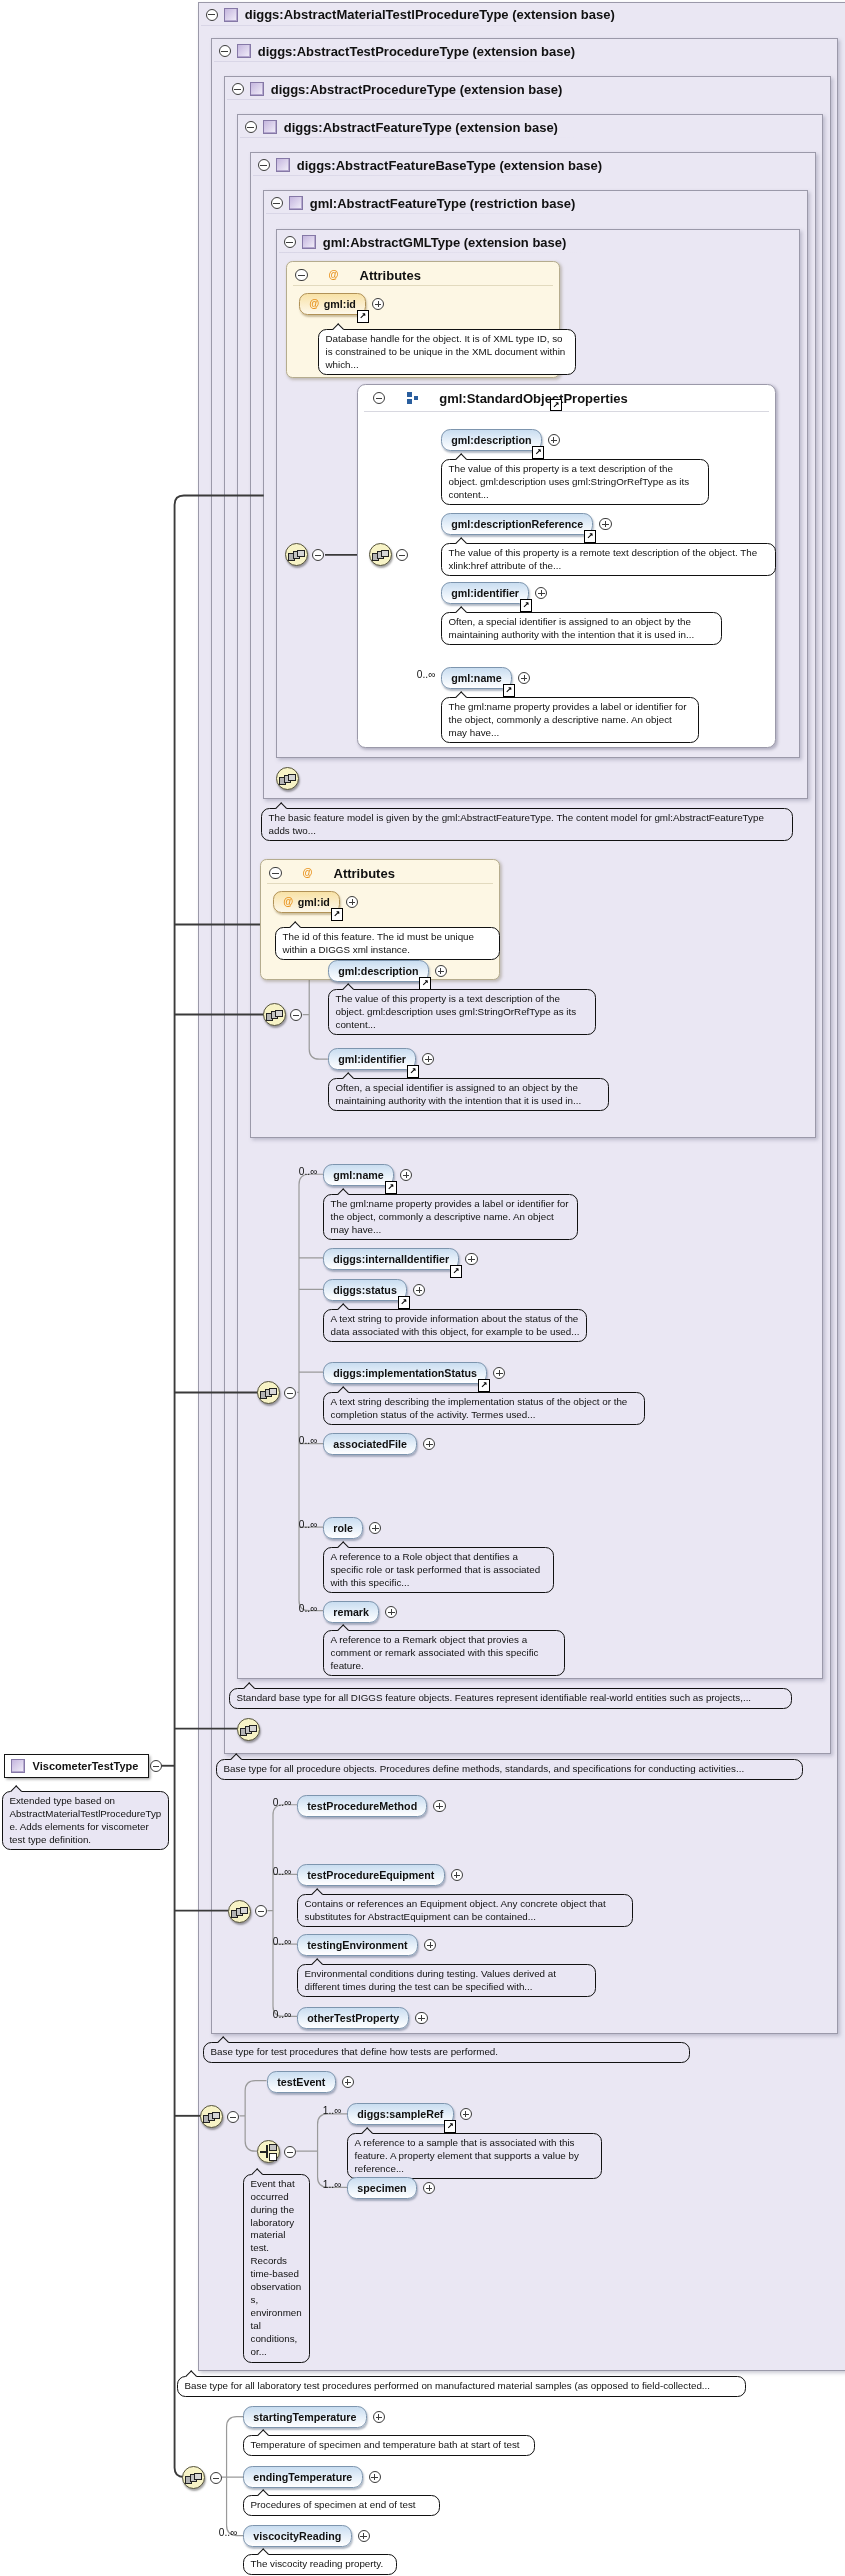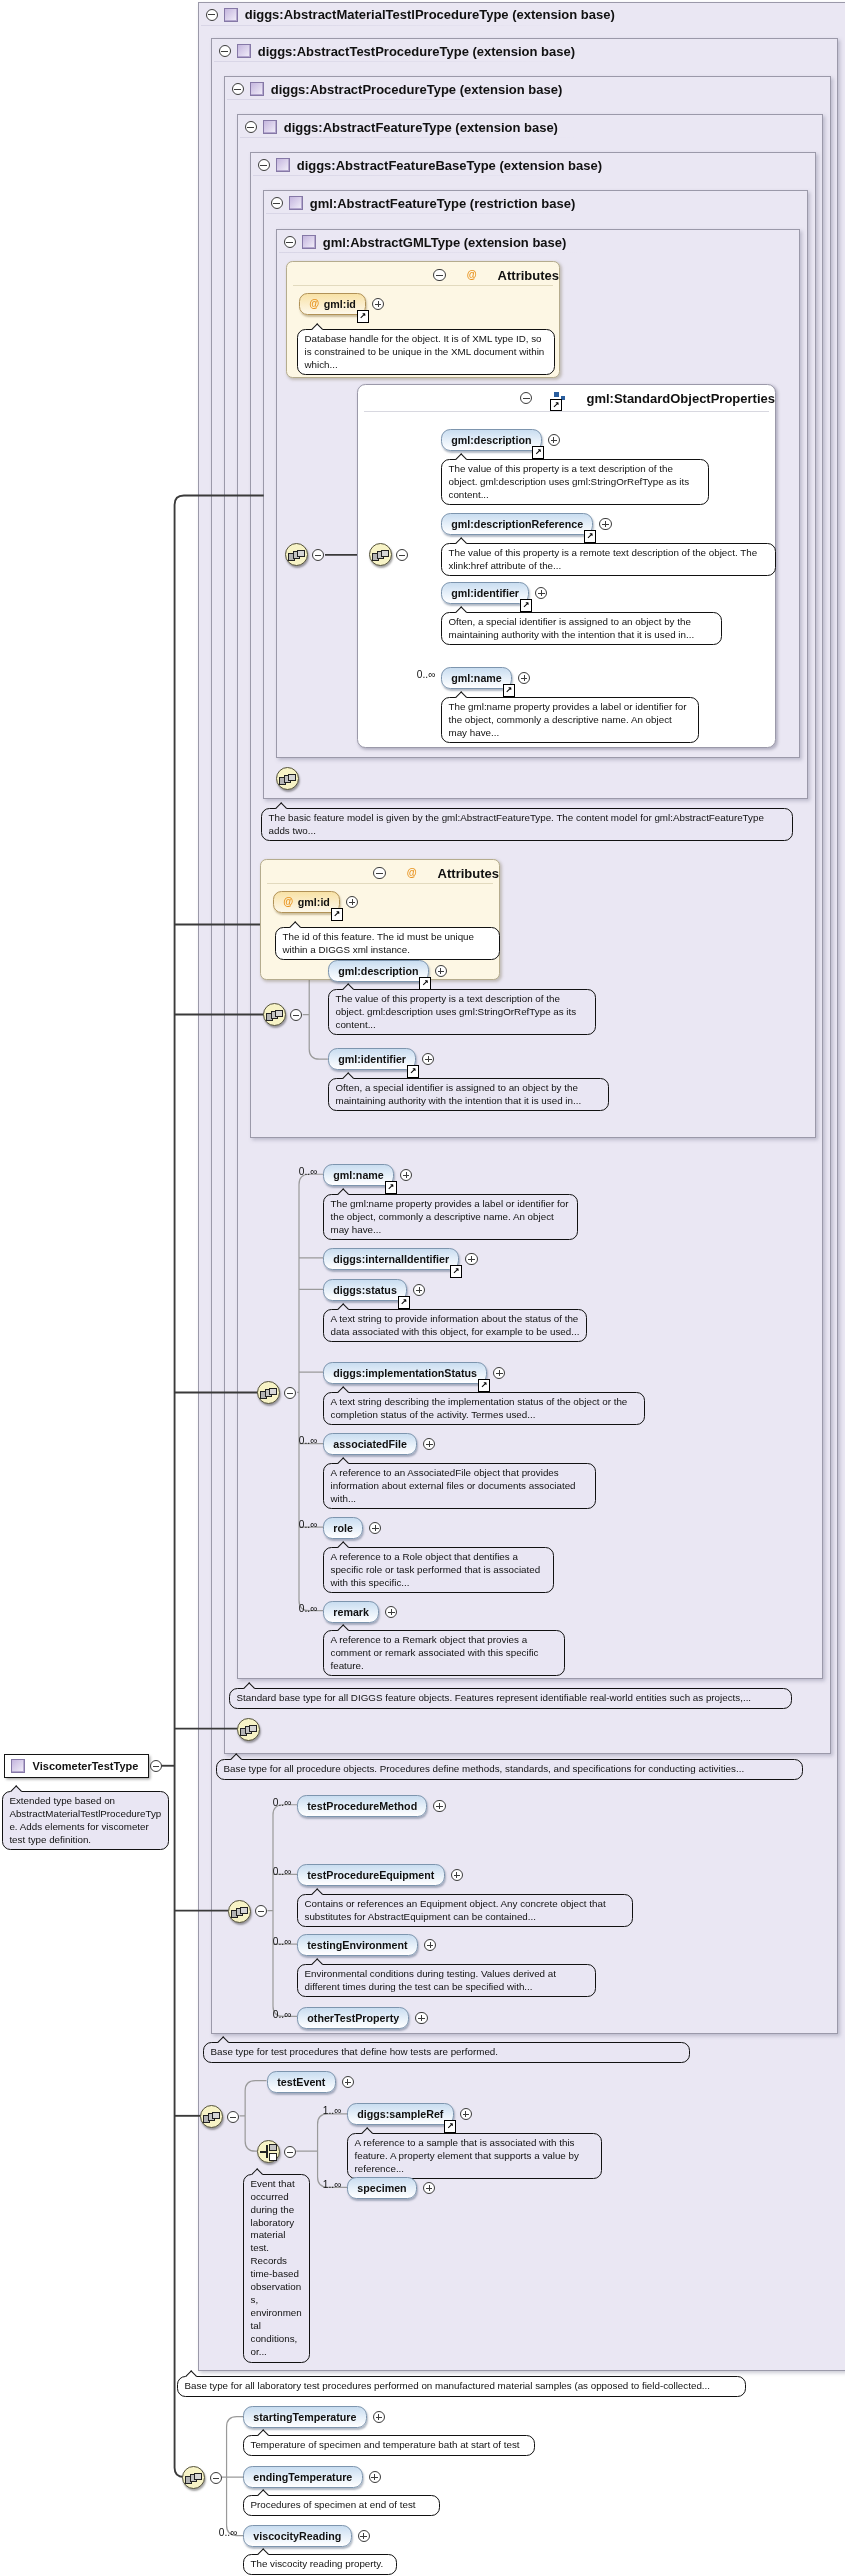--- a/index.html
+++ b/index.html
@@ -10,21 +10,21 @@
   .lvl{position:absolute;background:#eae7f3;border:0.9px solid #9b99a9;
     box-shadow:1.9px 1.9px 3.7px rgba(100,100,130,.35);}
   .lvl::after{content:"";position:absolute;left:1.9px;top:22px;width:58%;height:0.9px;
     background:linear-gradient(90deg,#d8d5e6,rgba(216,213,230,0));}
   .lvlhead{display:flex;align-items:center;gap:6.5px;padding:4.6px 0 0 6.5px;
     font-size:10.7px;font-weight:bold;white-space:nowrap;}
   
   .attrbox{position:absolute;background:#fdf7e4;border:0.9px solid #b5ac8e;border-radius:6.5px;
     box-shadow:1.9px 1.9px 2.8px rgba(120,110,80,.35);}
   .attrhead{display:flex;align-items:center;gap:21px;padding:5.6px 0 0 8.4px;
-    font-size:10.7px;font-weight:bold;justify-content:flex-end;}
+    font-size:10.7px;font-weight:bold;}
   .attrdiv{position:absolute;left:5.6px;right:5.6px;top:23px;height:0.9px;background:#e2dabe;}
   
   .groupbox{position:absolute;background:#fff;border:0.9px solid #9b99a9;border-radius:8.4px;
     box-shadow:1.9px 1.9px 2.8px rgba(60,60,90,.3);}
   .groupdiv{position:absolute;left:5.6px;right:5.6px;top:26px;height:0.9px;background:#d8d8e0;}
   
   .chiprow{position:absolute;display:flex;align-items:center;gap:6px;height:22px;}
   .chip{position:relative;display:inline-flex;align-items:center;gap:4.6px;height:20.4px;
     padding:0 9.3px;border:0.9px solid #7d95ae;border-radius:9.3px;white-space:nowrap;
     background:linear-gradient(180deg,#c9ddf0 0%,#e8f1fa 55%,#ffffff 100%);
@@ -175,21 +175,21 @@
     <div class="attrdiv"></div>
   </div>
   <div class="chiprow" style="left:299px;top:293px">
     <div class="chip attr">
         <span class="atic"></span>
         <span>gml:id</span>
         <span class="jump"></span>
       </div>
     <span class="pc"></span>
   </div>
-  <div class="ann" style="left:297px;top:329px;width:243px">Database handle for the object. It is of XML type ID, so is constrained to be unique in the XML document within which...</div>
+  <div class="ann" style="left:318px;top:329px;width:243px">Database handle for the object. It is of XML type ID, so is constrained to be unique in the XML document within which...</div>
 
   <div class="groupbox" style="left:357px;top:384px;width:417px;height:362px">
     <div class="attrhead" style="padding-left:15px">
         <span class="mc"></span>
         <span class="grpic">
           <i class="g1"></i>
           <i class="g2"></i>
           <i class="g3"></i>
         </span>
         <span class="hlabel">gml:StandardObjectProperties</span>
@@ -340,21 +340,20 @@
   </div>
   <div class="ann lav" style="left:323px;top:1392px;width:307px">A text string describing the implementation status of the object or the completion status of the activity. Termes used...</div>
 
   <div class="chiprow" style="left:323px;top:1433px">
     <span class="card">0..∞</span>
     <div class="chip">
         <span>associatedFile</span>
       </div>
     <span class="pc"></span>
   </div>
-  <div class="ann lav" style="left:323px;top:1463px;width:258px">A reference to an AssociatedFile object that provides information about external files or documents associated with...</div>
 
   <div class="chiprow" style="left:323px;top:1517px">
     <span class="card">0..∞</span>
     <div class="chip">
         <span>role</span>
       </div>
     <span class="pc"></span>
   </div>
   <div class="ann lav" style="left:323px;top:1547px;width:216px">A reference to a Role object that dentifies a specific role or task performed that is associated with this specific...</div>
 

